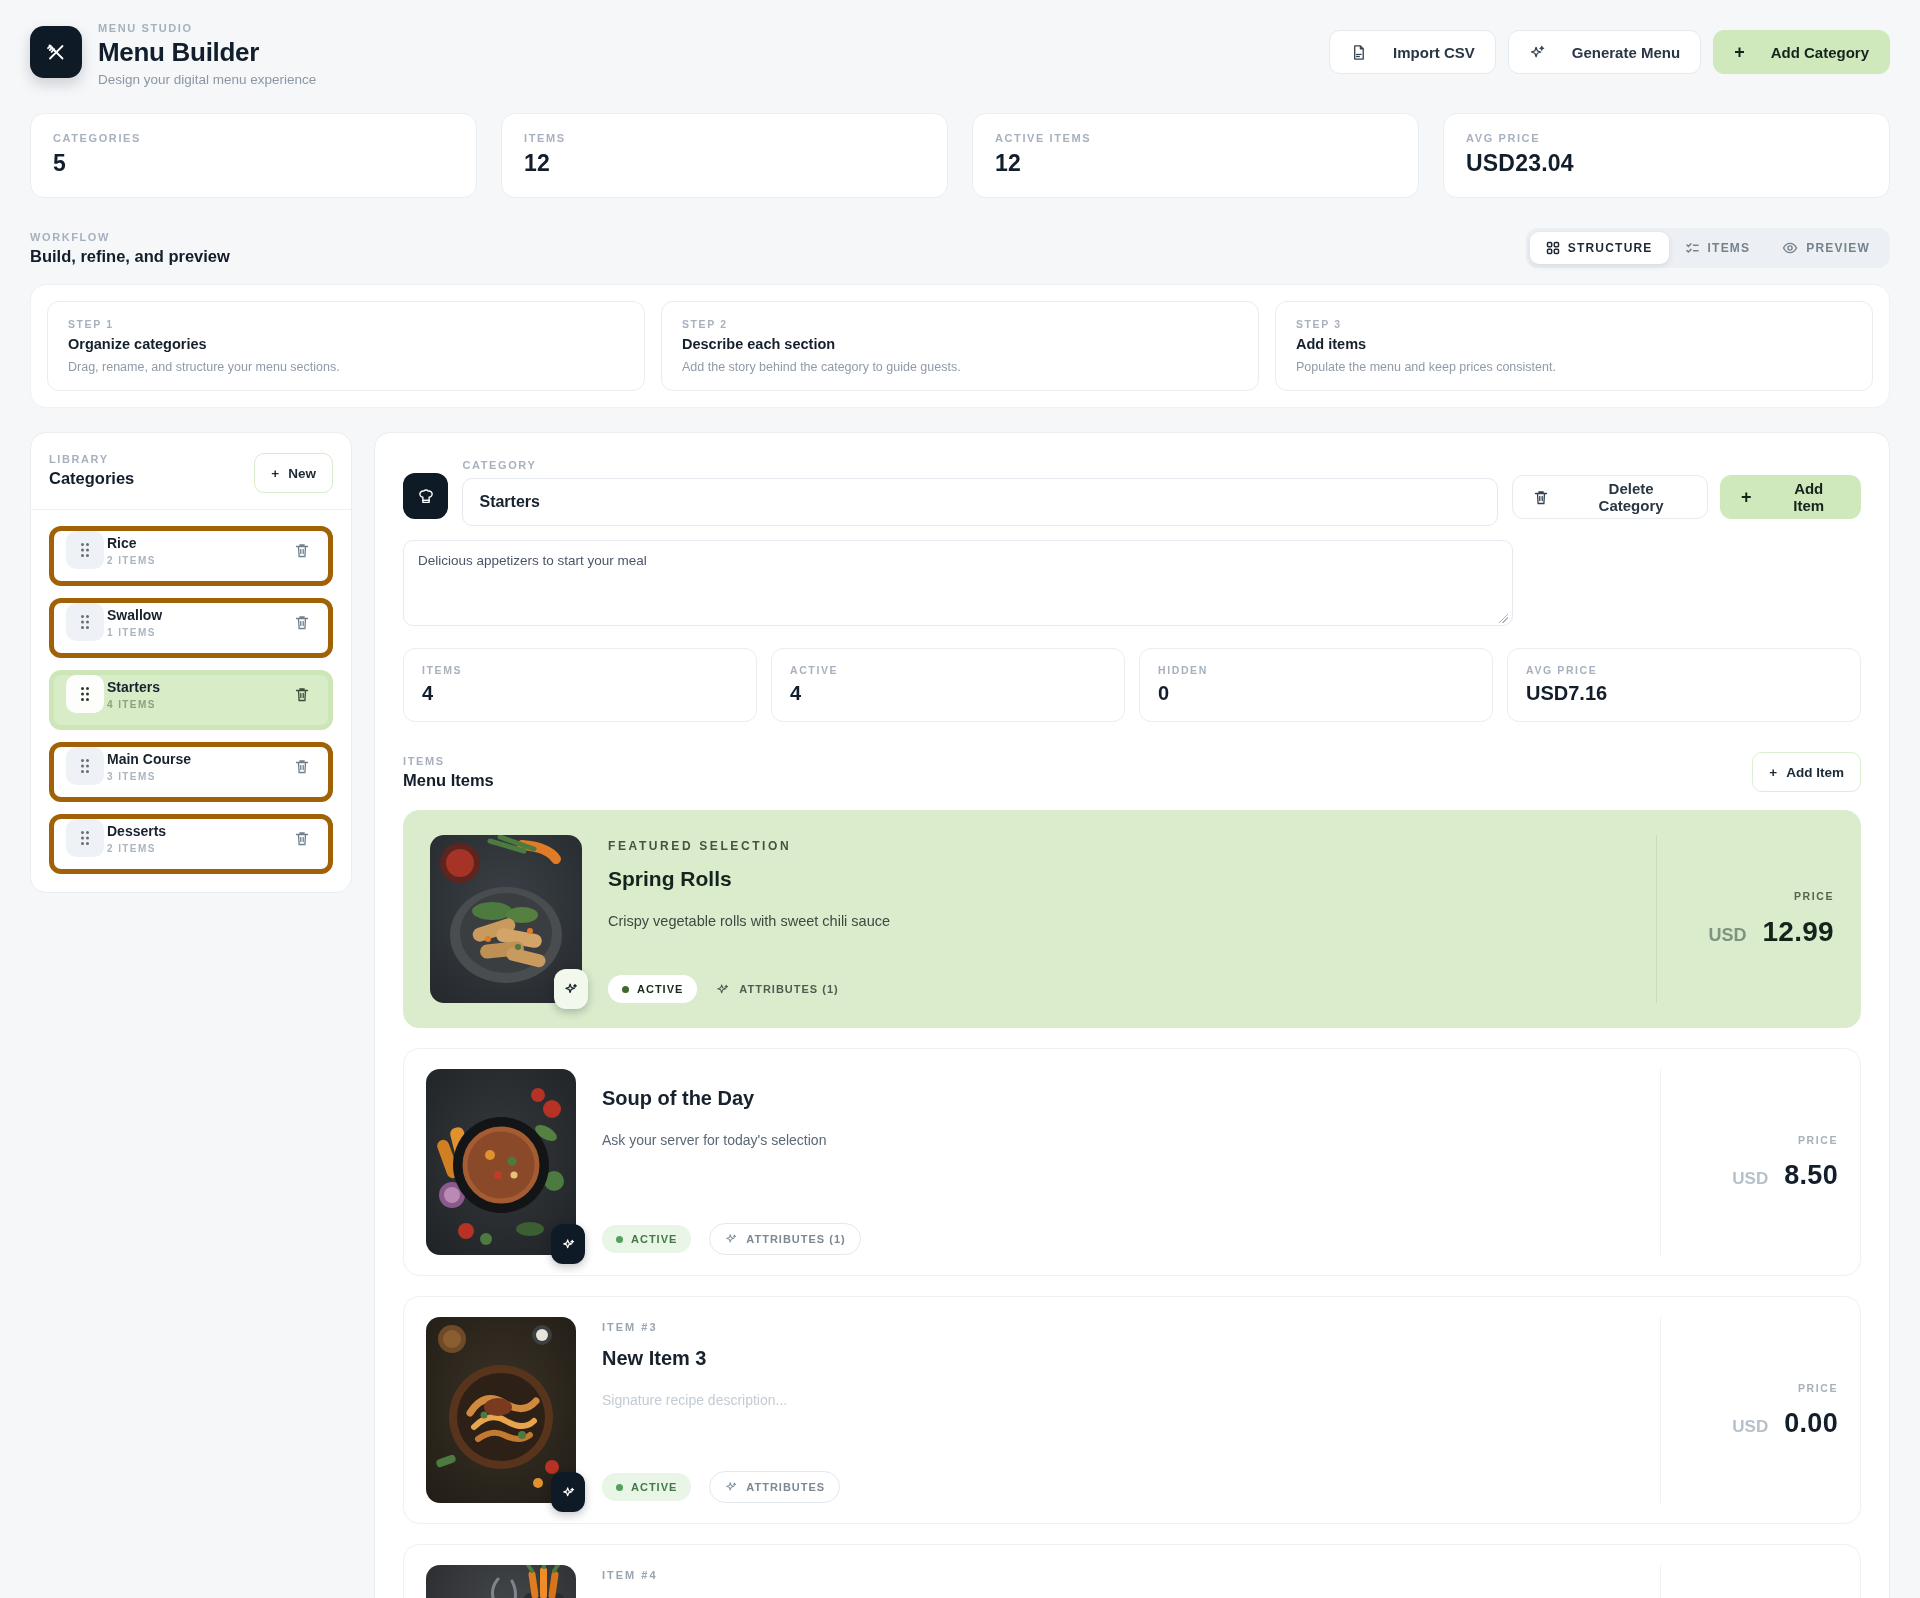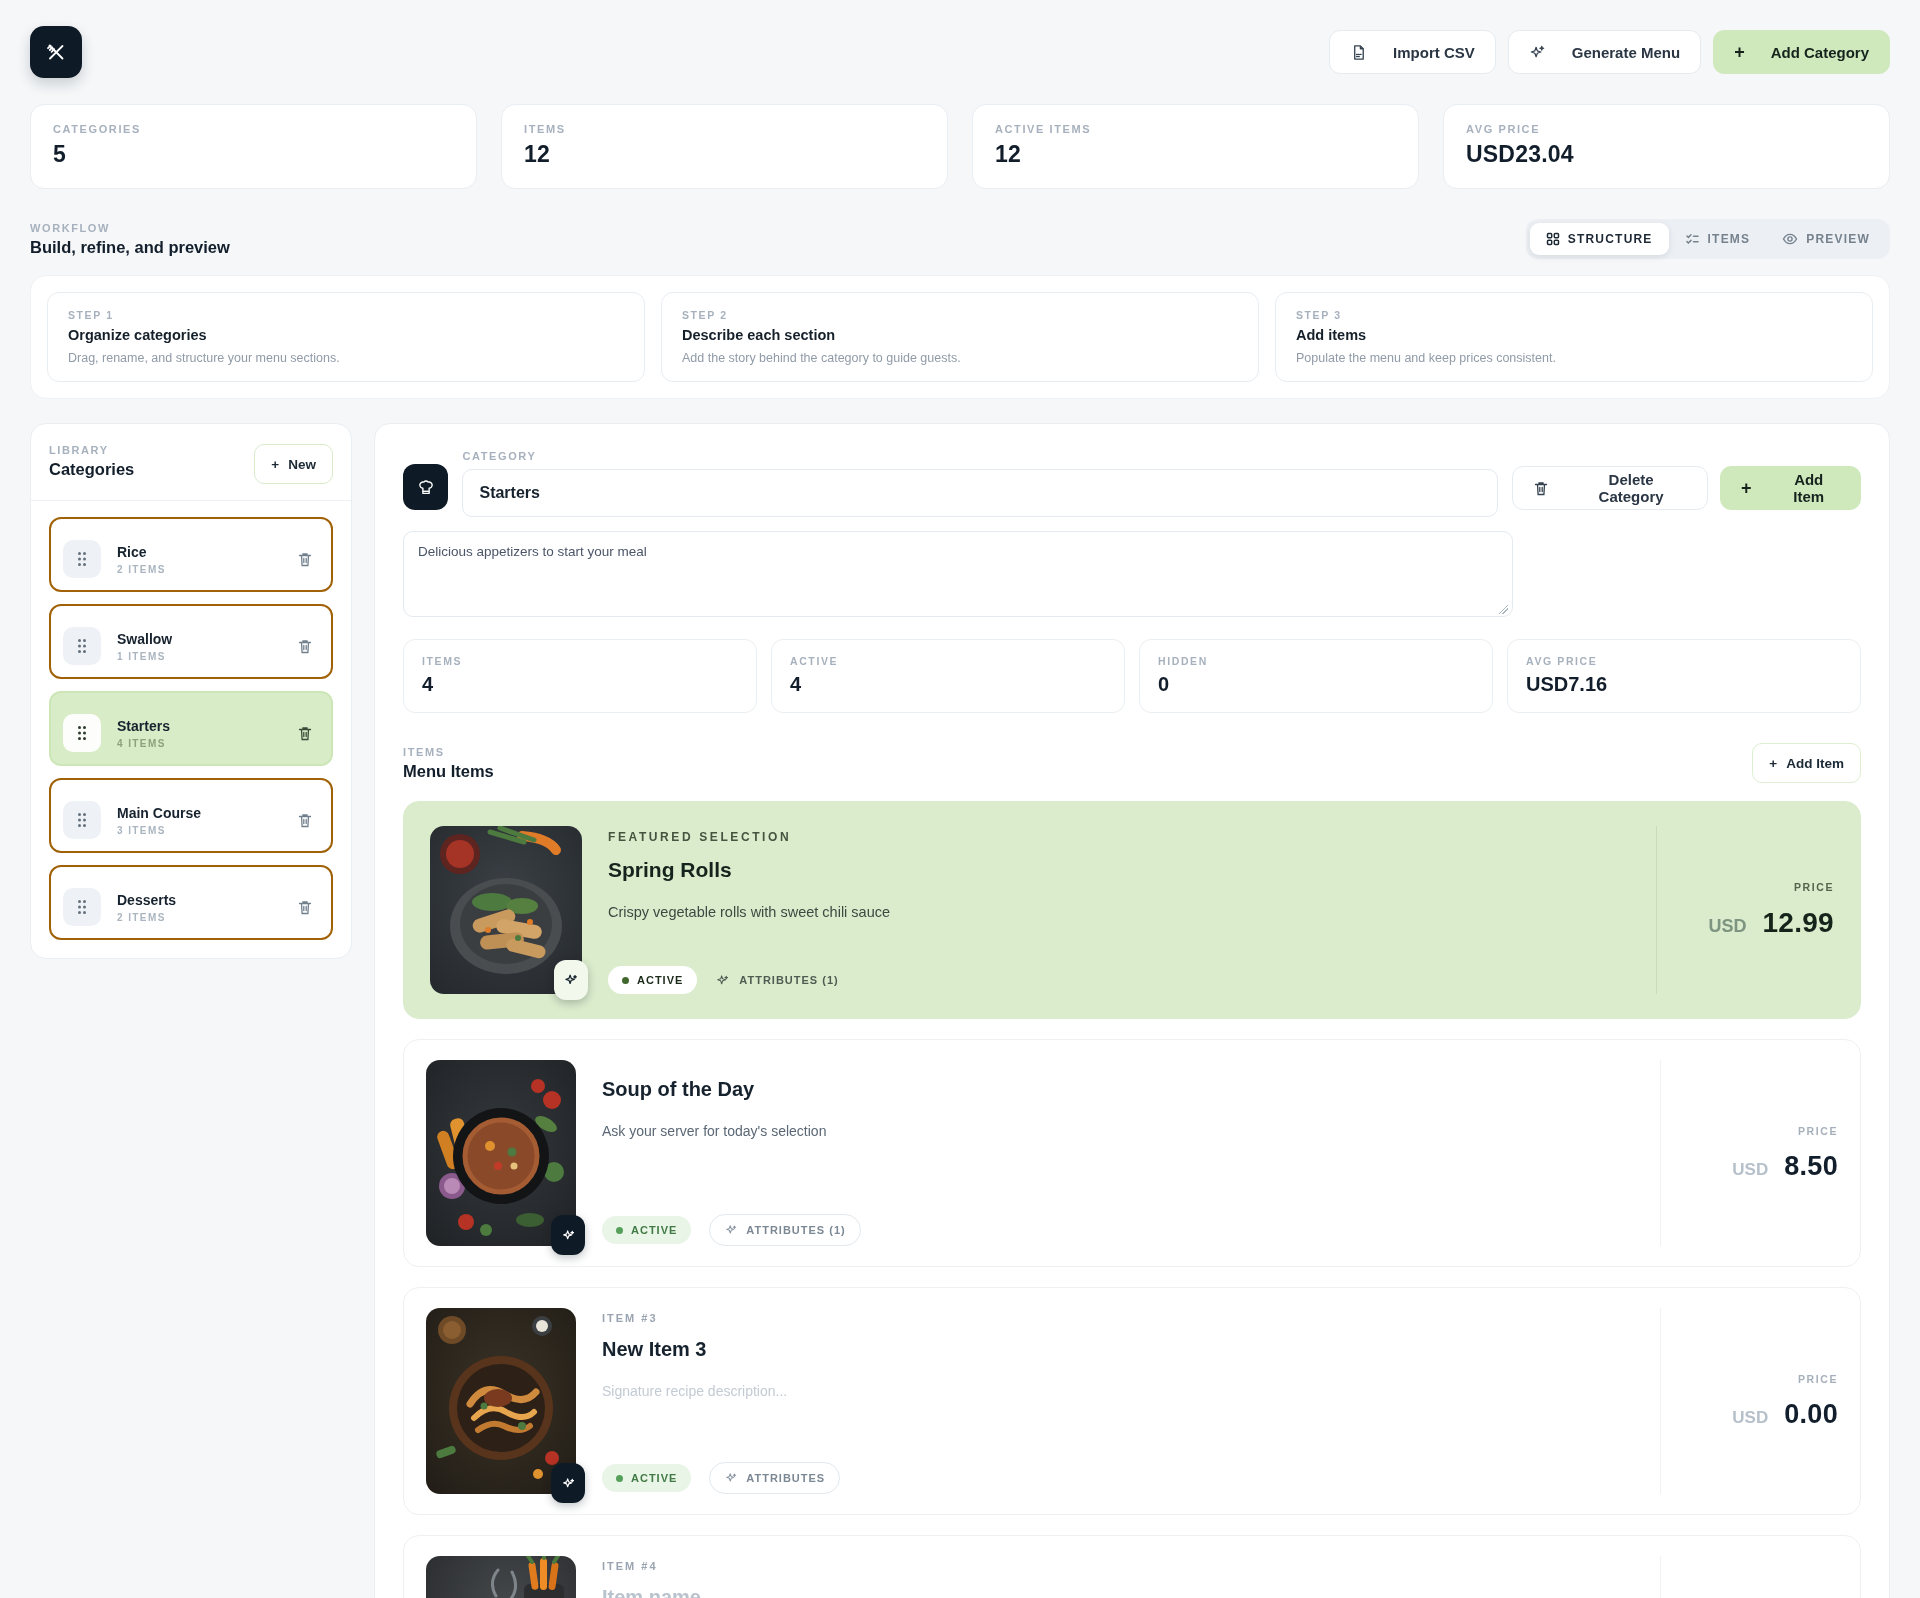--- a/index.html
+++ b/index.html
@@ -48,21 +48,21 @@
   .columns { display:flex; gap:22px; align-items:flex-start; }
 
   
   .sidebar { width:322px; background:#fff; border:1px solid #e9eef3; border-radius:16px; padding:20px 18px 18px; }
   .sidebar-head { display:flex; align-items:flex-start; }
   .sidebar-title { font-size:16.5px; font-weight:700; color:#121e2b; margin-top:4px; }
   .new-btn { margin-left:auto; display:flex; align-items:center; gap:9px; background:#fff; border:1px solid #d8eccb;
              border-radius:10px; padding:0 16px; height:40px; font-size:13.5px; font-weight:600; color:#1c2a36; }
   .sidebar-divider { height:1px; background:#edf1f5; margin:16px -18px 16px -18px; }
   .cat-list { display:flex; flex-direction:column; gap:12px; }
-  .cat-item { display:flex; align-items:center; gap:16px; border:2px solid #a16207; background:#fff; border-radius:12px; padding:21px 14px 12px 12px; }
+  .cat-item { display:flex; align-items:center; gap:3px; border:5px solid #a16207; background:#fff; border-radius:12px; padding:0 14px 12px 12px; }
   .cat-item.selected { background:#d8edc7; border-color:#cde6b8; }
   .drag-handle { width:38px; height:38px; border-radius:10px; background:#eef2f6; display:flex; align-items:center; justify-content:center; }
   .cat-item.selected .drag-handle { background:#fdfefc; }
   .cat-name { font-size:14px; font-weight:700; color:#16222e; }
   .cat-count { font-size:10px; font-weight:700; letter-spacing:1.4px; color:#aab5bf; margin-top:4px; }
   .cat-item.selected .cat-count { color:#8da27c; }
   .trash-btn { margin-left:auto; background:none; border:none; padding:4px; }
 
   
   .editor { flex:1; background:#fff; border:1px solid #e9eef3; border-radius:16px; padding:26px 28px 28px; }
@@ -131,20 +131,25 @@
 <header class="app-header">
   <div class="logo-box">
     <span>
       <svg width="26" height="26" viewBox="0 0 26 26" fill="none" stroke="#ffffff" stroke-width="1.8" stroke-linecap="round">
         <path d="M7 19.5 L19.5 7"></path>
           <path d="M6.5 6.5 L19.5 19.5"></path>
         <path d="M5 9.2 l2.6-2.6 M6.8 11 l2.6-2.6 M8.6 12.8 l2.6-2.6"></path>
       </svg>
     </span>
   </div>
+  <div class="head-text">
+    <div class="eyebrow">MENU STUDIO</div>
+    <h1>Menu Builder</h1>
+    <div class="head-sub">Design your digital menu experience</div>
+  </div>
   <div class="header-actions">
     <button class="btn">
       <span>
         <svg width="17" height="17" viewBox="0 0 18 18" fill="none" stroke="#35414f" stroke-width="1.4" stroke-linejoin="round">
           <path d="M5 2h6l3 3v11H5z"></path>
             <path d="M11 2v3h3"></path>
           <path d="M7 11h.8M9 11h.8M11 11h.8M7 13.2h.8M9 13.2h.8" stroke-linecap="round"></path>
         </svg>
       </span>
       <span>Import CSV</span>

